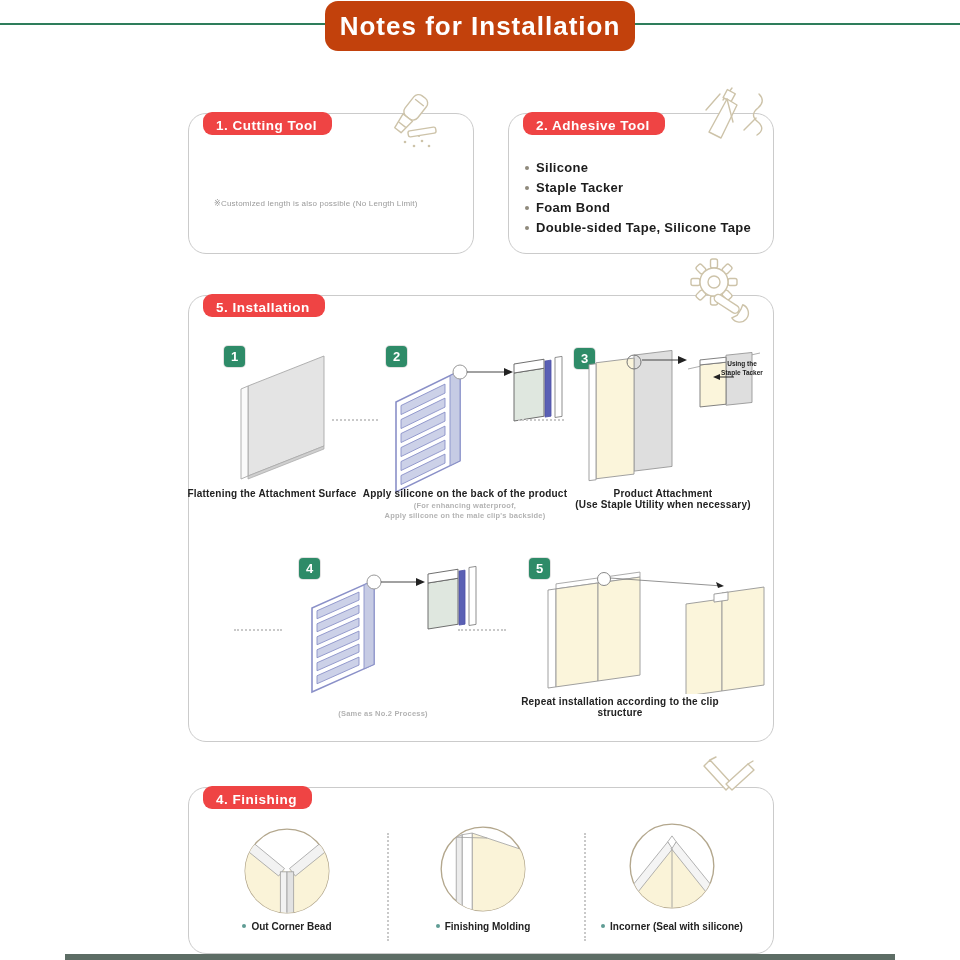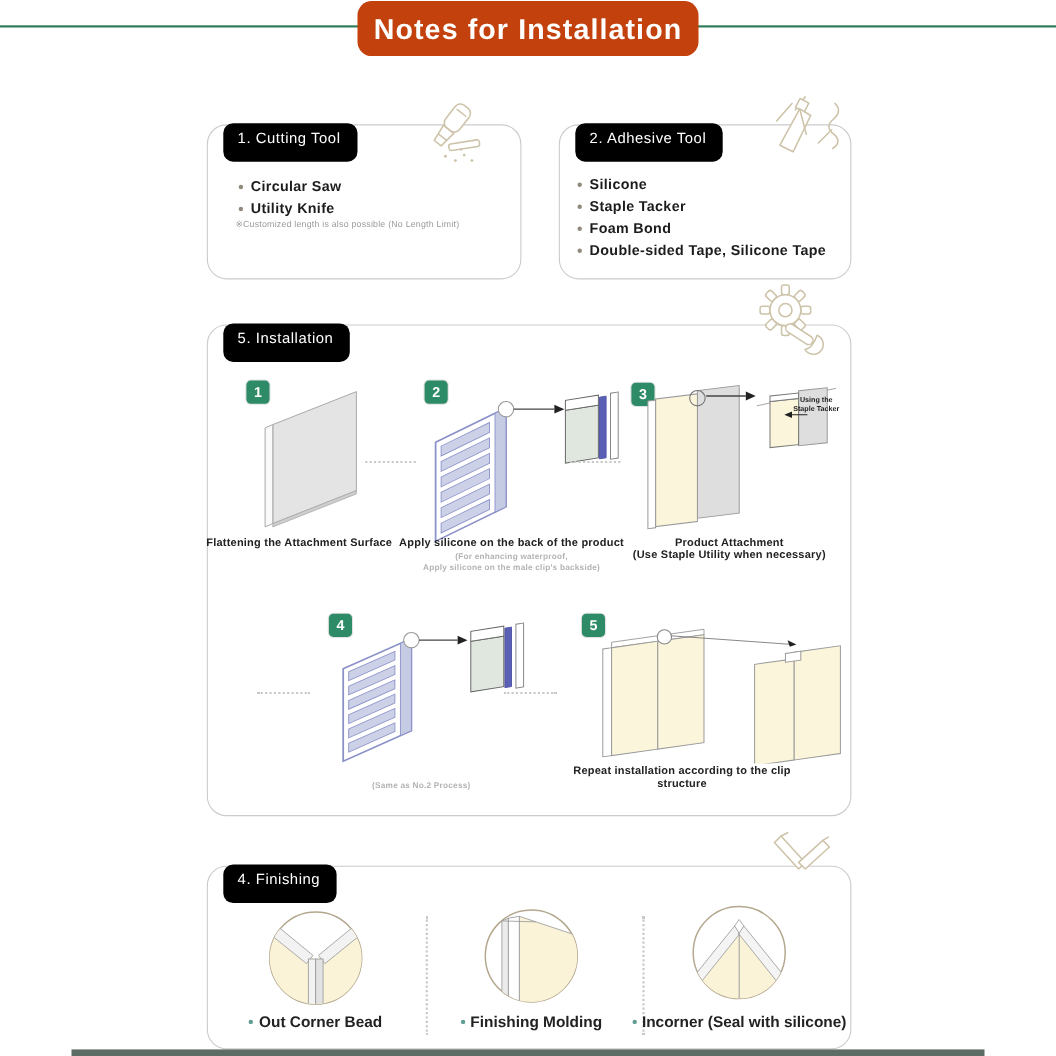--- a/index.html
+++ b/index.html
@@ -10,71 +10,61 @@
   #header-line{position:absolute;left:0;top:23px;width:960px;height:2px;background:#2e7d5b;}
   #title-box{position:absolute;left:325px;top:1px;width:310px;height:50px;background:#c2410c;
              border-radius:13px;color:#fff;font-size:26px;font-weight:bold;letter-spacing:1px;
              text-align:center;line-height:50px;}
   
   .sec-box{position:absolute;border:1.5px solid #cbcbcb;border-radius:18px;background:#fff;}
   #box-cutting{left:188px;top:113px;width:284px;height:139px;}
   #box-adhesive{left:508px;top:113px;width:264px;height:139px;}
   #box-install{left:188px;top:295px;width:584px;height:445px;}
   #box-finish{left:188px;top:787px;width:584px;height:165px;}
-  .sec-badge{position:absolute;left:14px;top:-2px;background:#000000;color:#fff;
-             font-size:13.5px;font-weight:normal;letter-spacing:.5px;padding:6px 15px 14px 13px;
+  .sec-badge{position:absolute;left:14px;top:-2px;background:#ef4444;color:#fff;
+             font-size:13.5px;font-weight:bold;letter-spacing:.5px;padding:6px 15px 2px 13px;
              border-radius:9px;white-space:nowrap;}
   
   .blist{position:absolute;}
   .bitem{display:flex;align-items:center;margin-bottom:5px;font-size:13px;font-weight:bold;
          color:#1c1c1c;letter-spacing:.3px;}
   .bdot{width:4px;height:4px;border-radius:50%;background:#8f8a7c;margin-right:7px;flex:0 0 auto;}
   .note{position:absolute;font-size:8px;color:#9a9a9a;letter-spacing:.2px;}
   
   .stepnum{position:absolute;width:21px;height:21px;background:#2e8b68;border-radius:4px;
            color:#fff;font-size:13px;font-weight:bold;text-align:center;line-height:21px;
            box-shadow:0 0 0 1px #e2e2e2;}
   
   .cap{position:absolute;text-align:center;font-size:10px;font-weight:bold;color:#222;letter-spacing:.2px;}
   .subcap{position:absolute;text-align:center;font-size:7.5px;font-weight:bold;color:#b3b3b3;letter-spacing:.2px;}
   .ann{position:absolute;text-align:center;font-size:6.5px;font-weight:bold;color:#222;line-height:9px;}
   
   .hsep{position:absolute;border-top:2px dotted #c9c9c9;height:0;}
   .vsep{position:absolute;border-left:2px dotted #c9c9c9;width:0;}
   
-  .flabel{position:absolute;width:200px;text-align:center;font-size:14px;font-weight:bold;color:#222;}
+  .flabel{position:absolute;width:200px;text-align:center;font-size:10px;font-weight:bold;color:#222;}
   .flabel .fdot{display:inline-block;width:4px;height:4px;border-radius:50%;background:#5f9c94;
                 vertical-align:middle;margin-right:5px;margin-top:-2px;}
   #bottom-bar{position:absolute;left:65px;top:954px;width:830px;height:6px;background:#5d6d65;}
   svg{display:block;}
   .icon path,.icon line,.icon rect,.icon circle,.icon polygon,.icon polyline{
       fill:none;stroke:#cdc3a9;stroke-width:1.4;stroke-linecap:round;stroke-linejoin:round;}
   .icon .wfill{fill:#ffffff;}
   .icon .dot{fill:#cdc3a9;stroke:none;}
 </style>
 </head>
 <body>
 
 <div id="page">
 
   <div id="header-line"></div>
   <div id="title-box">Notes for Installation</div>
 
   <div id="box-cutting" class="sec-box">
     <div class="sec-badge">1. Cutting Tool</div>
-    <div class="blist" style="left:28px;top:48px;">
-      <div class="bitem">
-          <span class="bdot"></span>
-          <span>Circular Saw</span>
-        </div>
-      <div class="bitem">
-          <span class="bdot"></span>
-          <span>Utility Knife</span>
-        </div>
-    </div>
     <div class="note" style="left:25px;top:85px;">※Customized length is also possible (No Length Limit)</div>
   </div>
 
   <svg class="abs icon" style="left:374px;top:90px;" width="70" height="62" viewBox="0 0 70 62">
     <g transform="rotate(38 35 26)">
       <rect class="wfill" x="27" y="2" width="16" height="26" rx="6"></rect>
       <line x1="30" y1="9" x2="40" y2="9"></line>
       <polygon class="wfill" points="29,28 41,28 39,44 31,44"></polygon>
       <line x1="31" y1="37" x2="39" y2="37"></line>
     </g>

